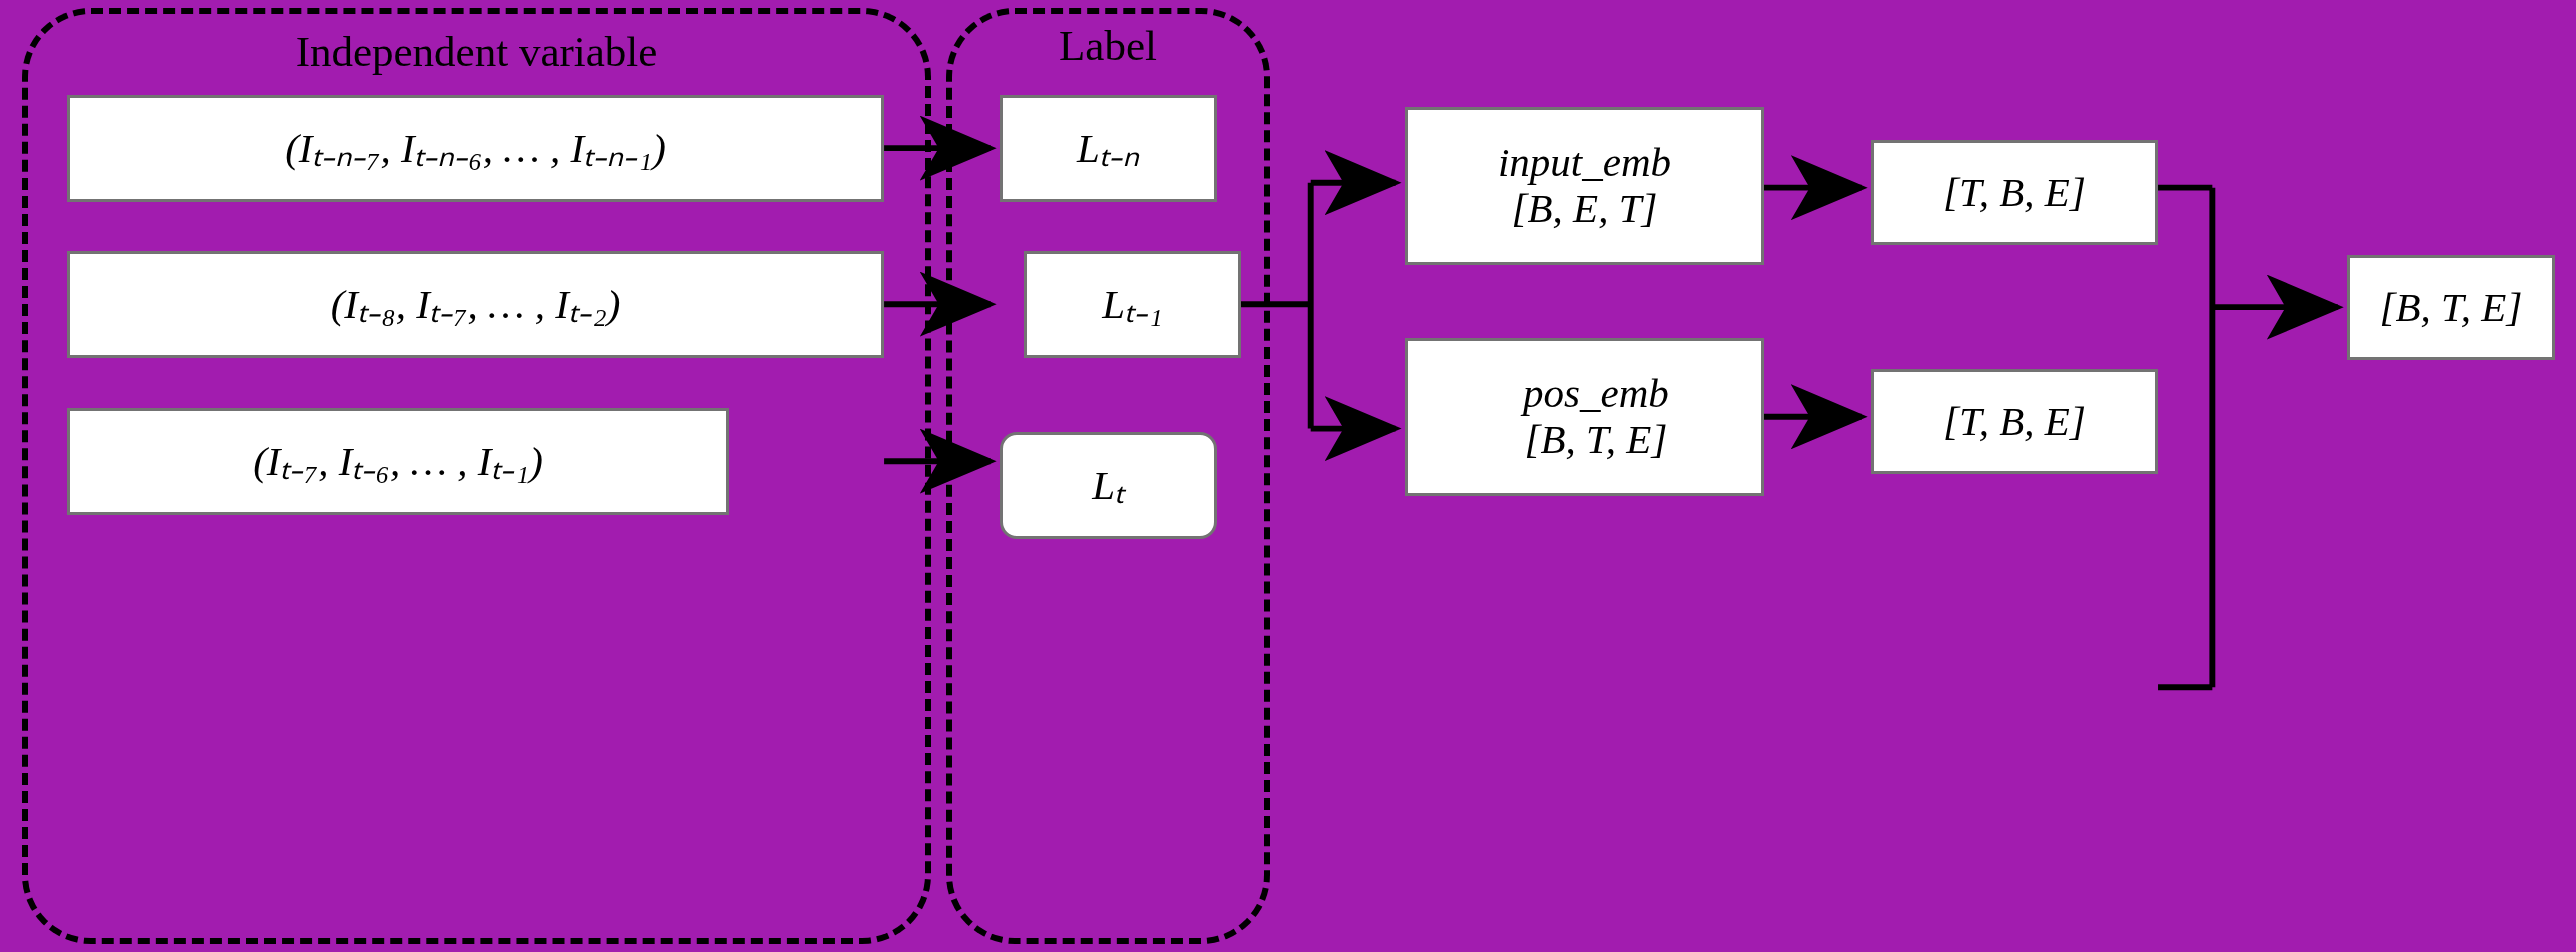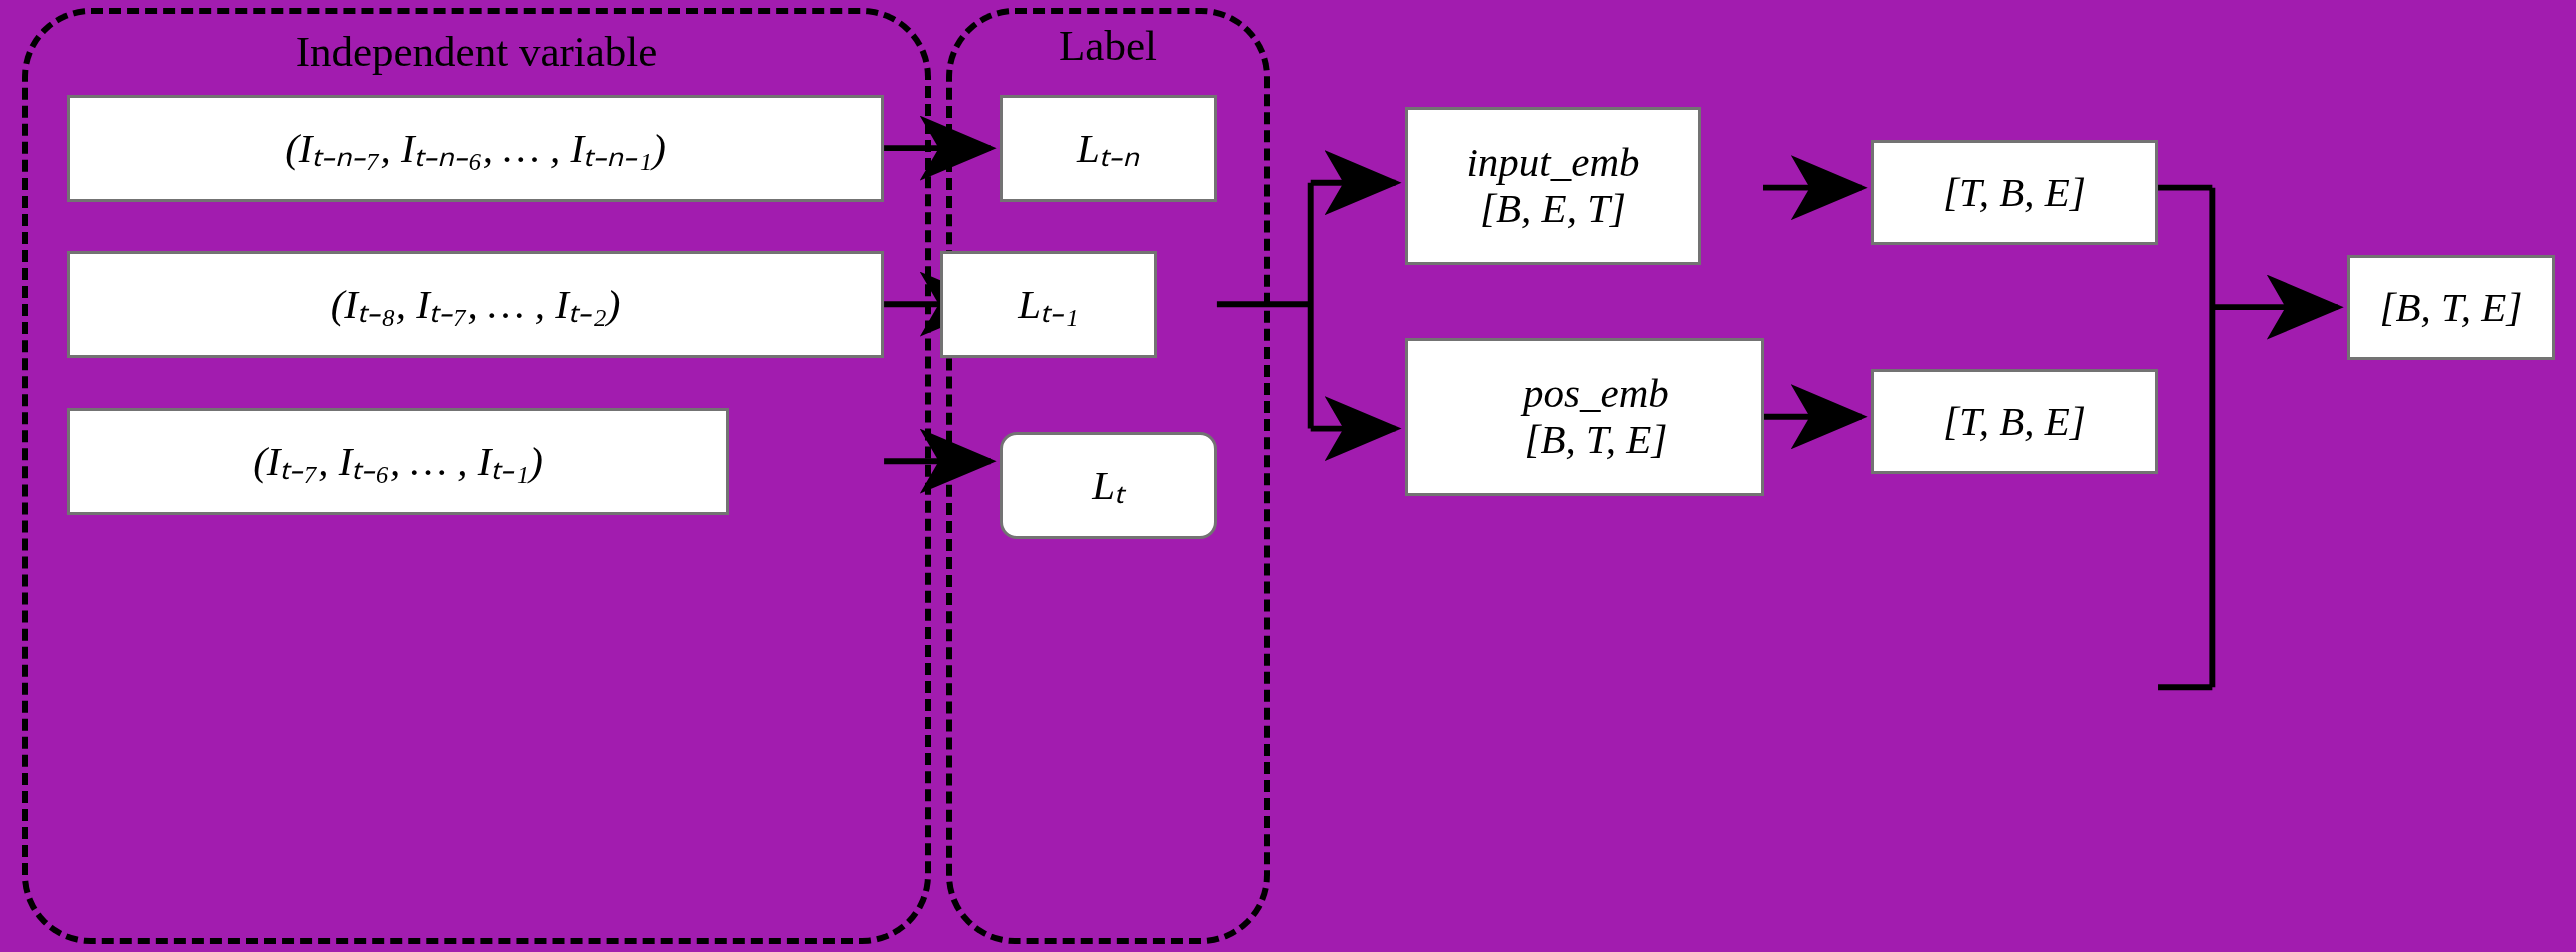--- a/index.html
+++ b/index.html
@@ -100,29 +100,29 @@
     <span class="ln">(Iₜ₋₇, Iₜ₋₆, … , Iₜ₋₁)</span>
   </div>
 
   <div class="group" style="left:946px; top:8px; width:324px; height:936px;"></div>
   <div class="group-title" style="left:946px; top:24px; width:324px;">Label</div>
 
   <div class="box" style="left:1000px; top:95px; width:217px; height:107px;">
     <span class="ln">Lₜ₋ₙ</span>
   </div>
 
-  <div class="box" style="left:940px; top:251px; width:217px; height:107px;">
+  <div class="box" style="left:1024px; top:251px; width:217px; height:107px;">
     <span class="ln">Lₜ₋₁</span>
   </div>
 
   <div class="box" style="left:1000px; top:432px; width:217px; height:107px;border-radius:17px;">
     <span class="ln">Lₜ</span>
   </div>
 
-  <div class="box" style="left:1405px; top:107px; width:296px; height:158px;">
+  <div class="box" style="left:1405px; top:107px; width:359px; height:158px;">
     <span class="ln mono-ital">input_emb</span>
     <span class="ln">[B, E, T]</span>
   </div>
 
   <div class="box" style="left:1405px; top:338px; width:359px; height:158px;padding-left:23px;">
     <span class="ln mono-ital">pos_emb</span>
     <span class="ln">[B, T, E]</span>
   </div>
 
   <div class="box" style="left:1871px; top:140px; width:287px; height:105px;">

